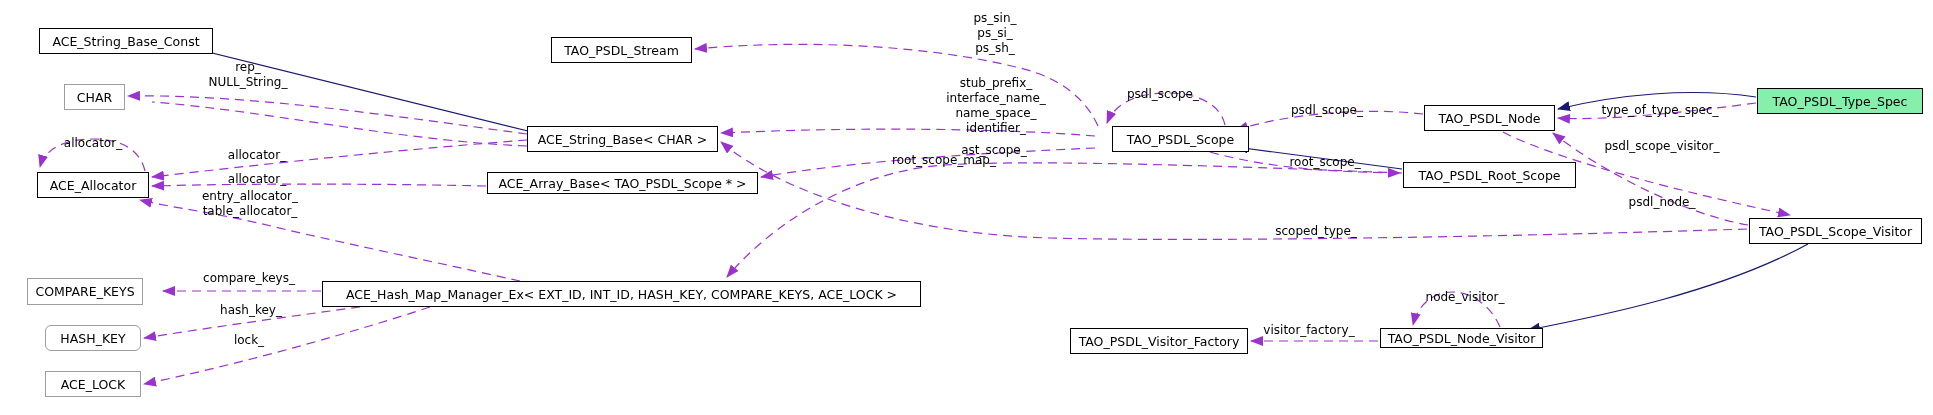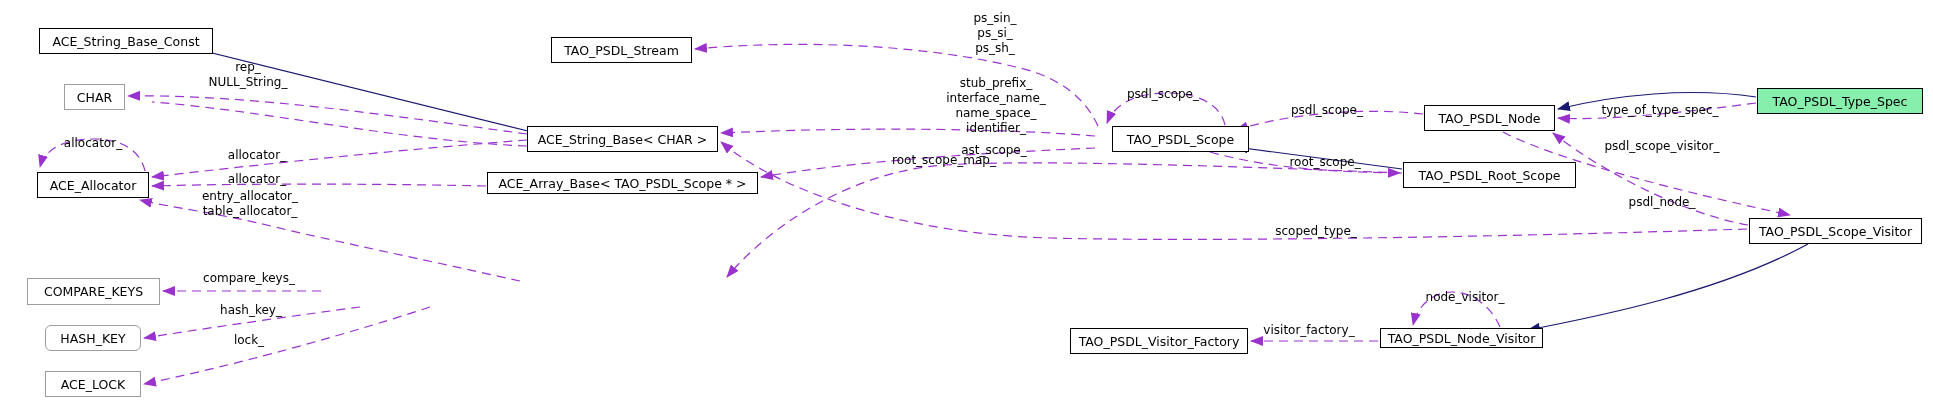--- a/index.html
+++ b/index.html
@@ -83,26 +83,27 @@
         <path d="M 1503,132 C 1560,162 1700,196 1790,215" fill="none" stroke="#9a32cd" stroke-width="1.2" stroke-dasharray="9,6" marker-end="url(#arrow-usage)"></path>
         <path d="M 1748,225 C 1680,213 1600,170 1553,133" fill="none" stroke="#9a32cd" stroke-width="1.2" stroke-dasharray="9,6" marker-end="url(#arrow-usage)"></path>
         <path d="M 1378,341 L 1251,341" fill="none" stroke="#9a32cd" stroke-width="1.2" stroke-dasharray="9,6" marker-end="url(#arrow-usage)"></path>
         <path d="M 1500,327 C 1490,304 1470,292 1452,292 C 1434,292 1418,304 1413,325" fill="none" stroke="#9a32cd" stroke-width="1.2" stroke-dasharray="9,6" marker-end="url(#arrow-usage)"></path>
       </g>
   </svg>
 
 <div class="node" style="left: 7px; top: 28px; width: 174px; height: 26px; margin-left: 32px;">ACE_String_Base_Const</div>
     <div class="node template-param" style="left: 64px; top: 84px; width: 61px; height: 26px;">CHAR</div>
     <div class="node" style="left: 37px; top: 172px; width: 112px; height: 26px;">ACE_Allocator</div>
-    <div class="node template-param" style="left: 27px; top: 278px; width: 133px; height: 27px;">COMPARE_KEYS</div>
+    <div class="node template-param" style="left: 27px; top: 278px; width: 116px; height: 27px;">COMPARE_KEYS</div>
     <div class="node template-param" style="left: 45px; top: 325px; width: 96px; height: 26px; border-radius: 6px;">HASH_KEY</div>
     <div class="node template-param" style="left: 45px; top: 371px; width: 96px; height: 26px;">ACE_LOCK</div>
     <div class="node" style="left: 551px; top: 37px; width: 141px; height: 26px;">TAO_PSDL_Stream</div>
     <div class="node" style="left: 527px; top: 126px; width: 191px; height: 26px;">ACE_String_Base&lt; CHAR &gt;</div>
     <div class="node" style="left: 487px; top: 172px; width: 271px; height: 22px; text-align: center;">ACE_Array_Base&lt; TAO_PSDL_Scope * &gt;</div>
+    <div class="node" style="left: 322px; top: 281px; width: 599px; height: 26px;">ACE_Hash_Map_Manager_Ex&lt; EXT_ID, INT_ID, HASH_KEY, COMPARE_KEYS, ACE_LOCK &gt;</div>
     <div class="node" style="left: 1096px; top: 126px; width: 137px; height: 26px; margin-left: 16px;">TAO_PSDL_Scope</div>
     <div class="node" style="left: 1424px; top: 105px; width: 131px; height: 26px;">TAO_PSDL_Node</div>
     <div class="node" style="left: 1403px; top: 162px; width: 173px; height: 26px;">TAO_PSDL_Root_Scope</div>
     <div class="node focus" style="left: 1757px; top: 88px; width: 166px; height: 26px;">TAO_PSDL_Type_Spec</div>
     <div class="node" style="left: 1749px; top: 218px; width: 173px; height: 26px;">TAO_PSDL_Scope_Visitor</div>
     <div class="node" style="left: 1070px; top: 328px; width: 178px; height: 26px;">TAO_PSDL_Visitor_Factory</div>
     <div class="node" style="left: 1380px; top: 328px; width: 163px; height: 20px;">TAO_PSDL_Node_Visitor</div>
     <div class="edge-label" style="left: 248px; top: 60px;">rep_
 NULL_String_</div>
     <div class="edge-label" style="left: 93px; top: 136px;">allocator_</div>

